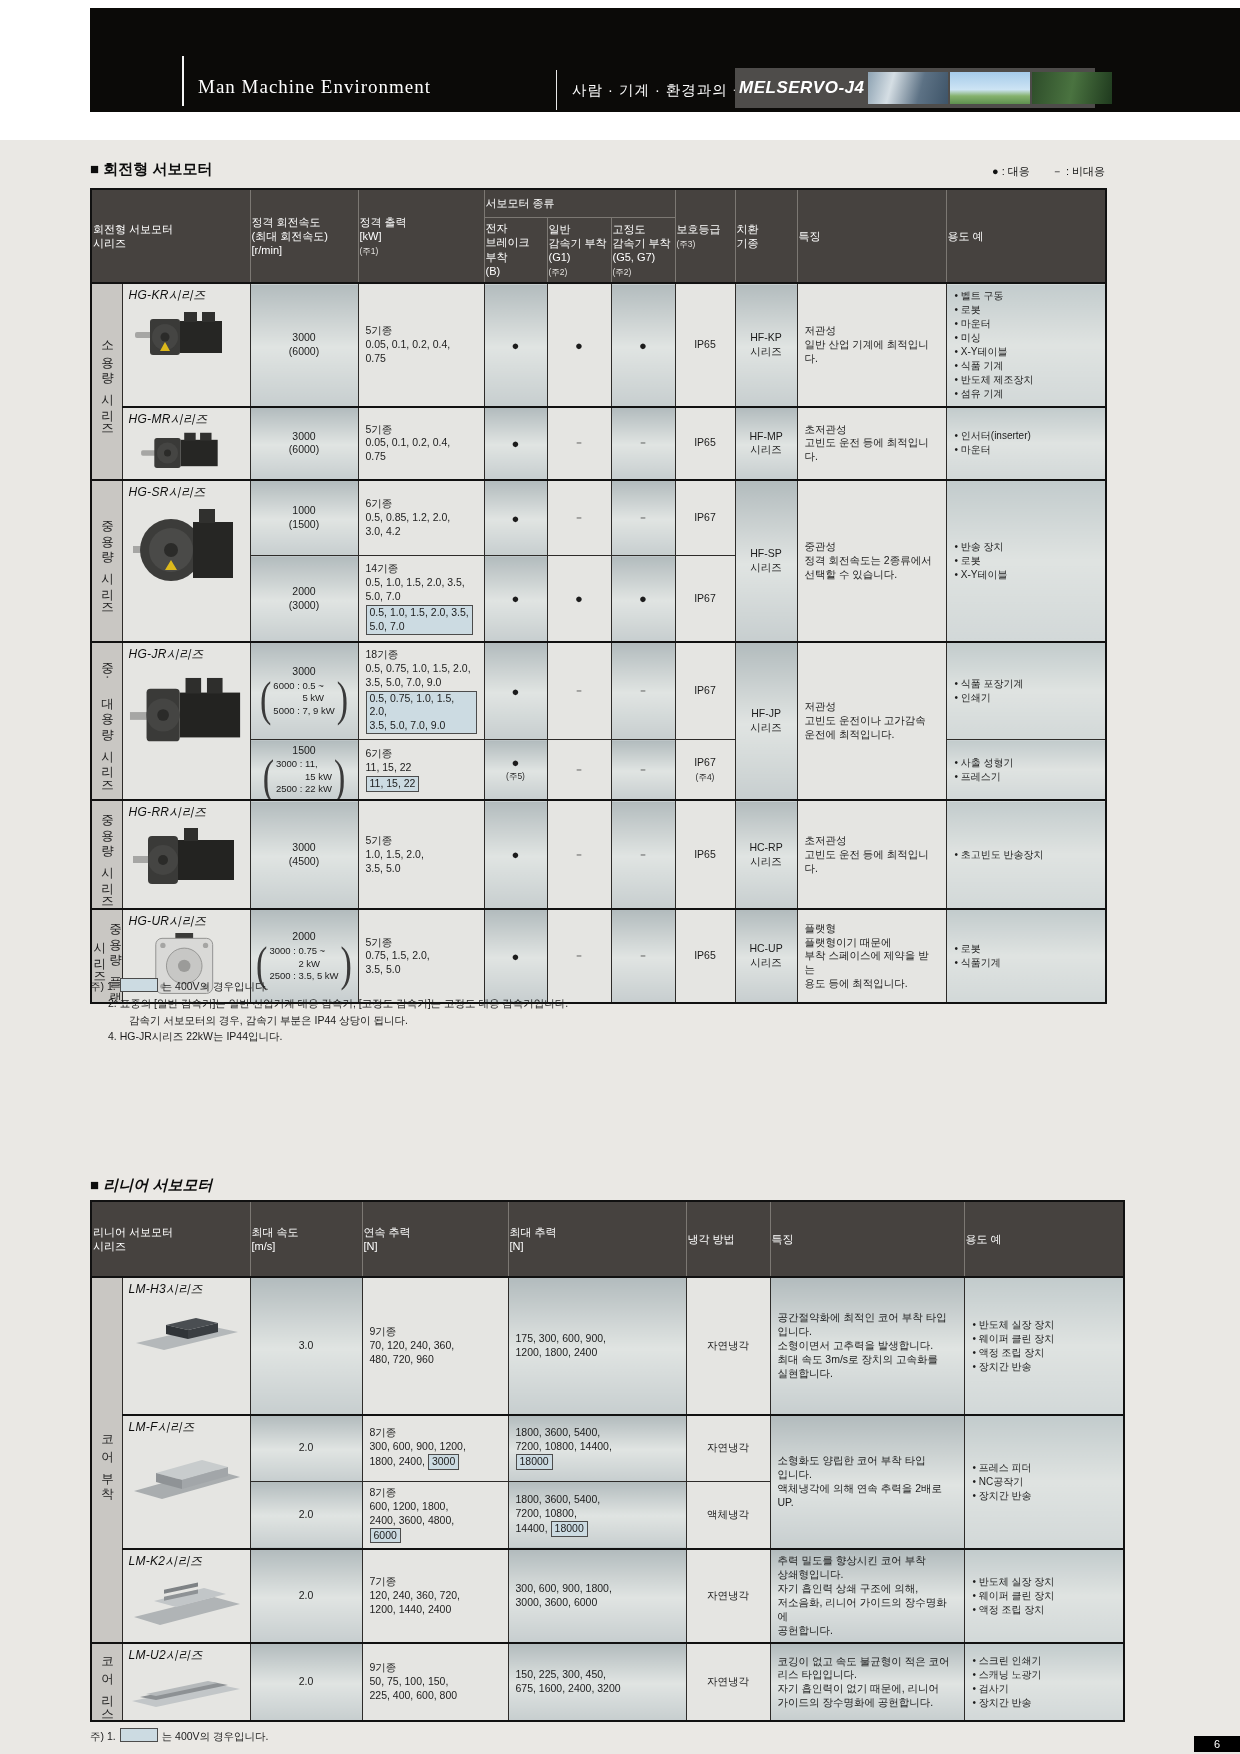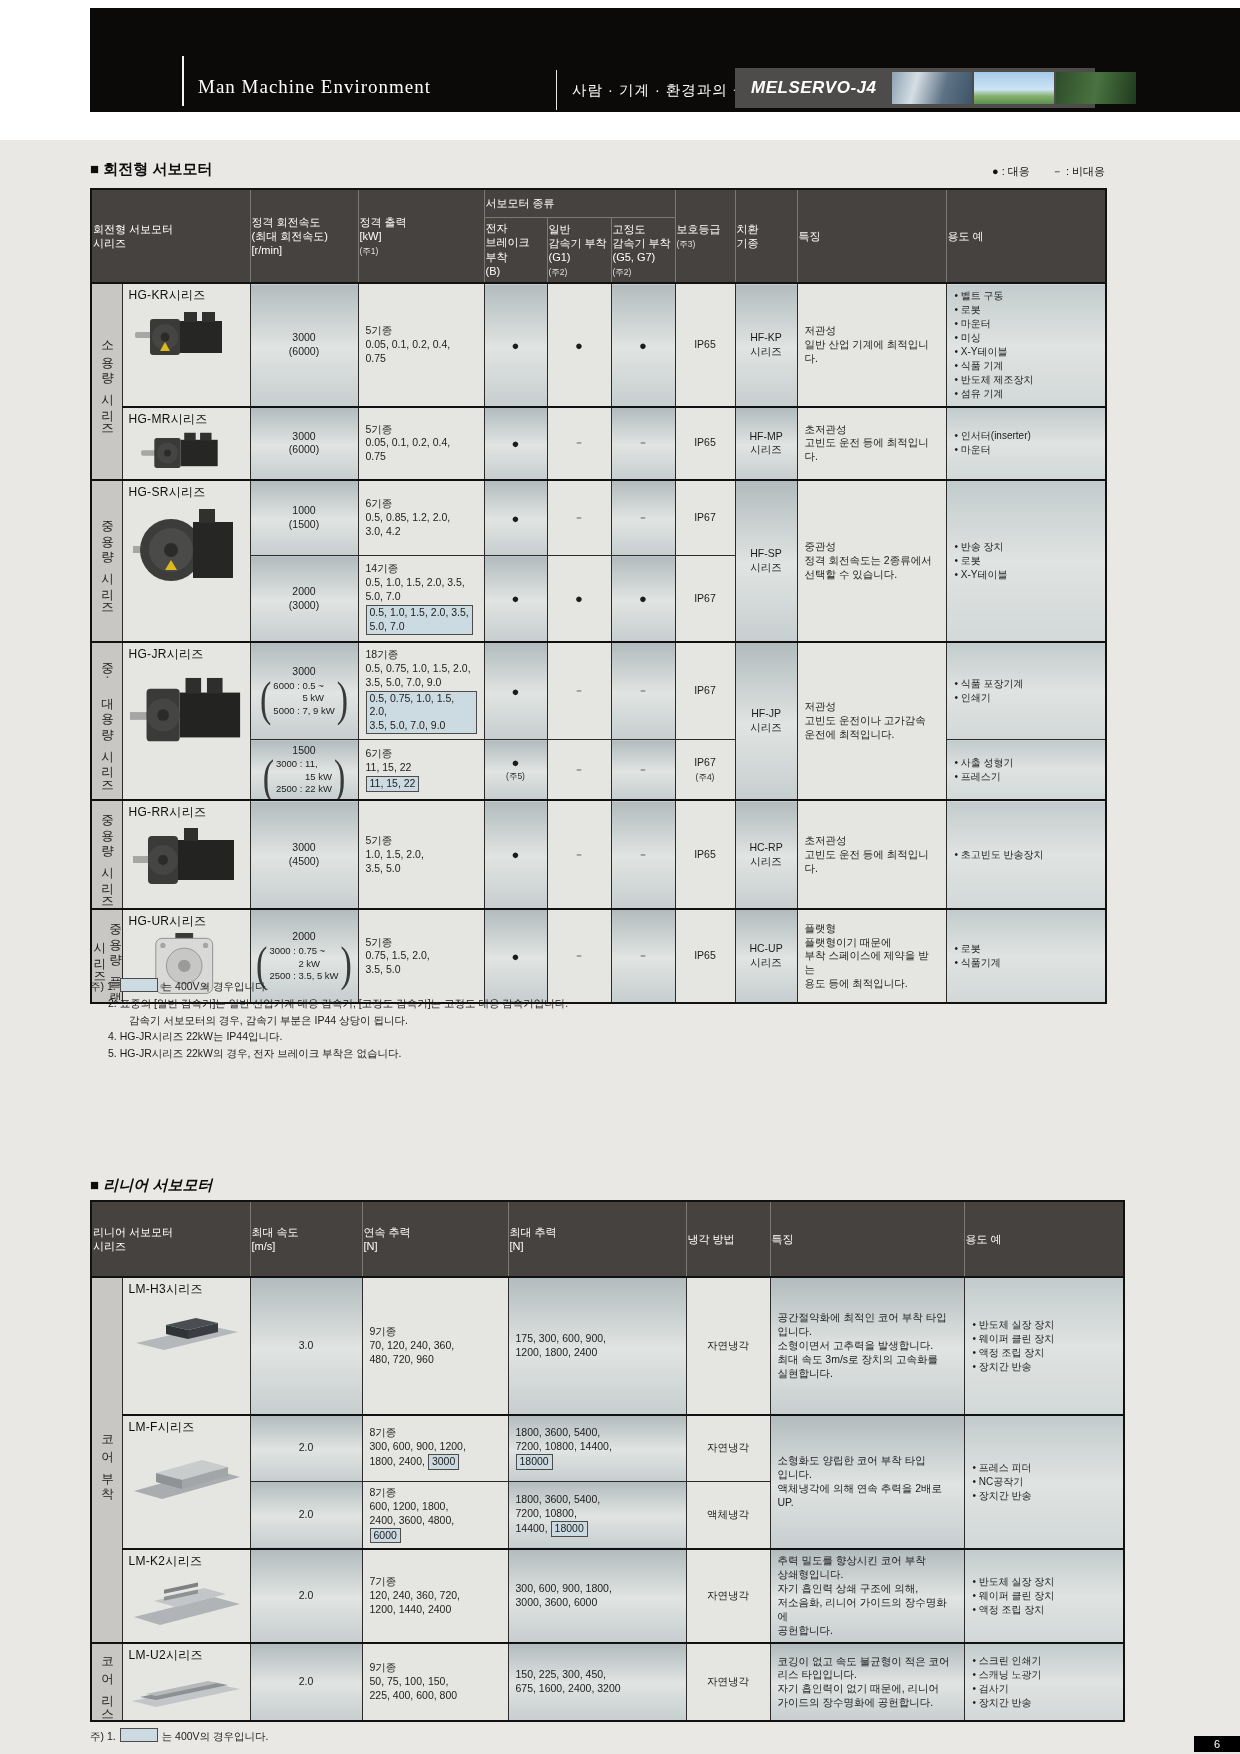--- a/index.html
+++ b/index.html
@@ -10,21 +10,21 @@
   
   .topbar{position:absolute;left:90px;top:8px;width:1150px;height:104px;background:#0b0a08;}
   .topbar .vline{position:absolute;left:92px;top:48px;width:2px;height:50px;background:#f5f5f5;}
   .brand-en{position:absolute;left:108px;top:68px;color:#fff;
             font-family:"Liberation Serif","DejaVu Serif",serif;font-size:19px;letter-spacing:1px;}
   .brand-sep{position:absolute;left:466px;top:62px;width:1px;height:40px;background:#e8e8e8;}
   .brand-ko{position:absolute;left:482px;top:73px;color:#fff;font-size:14.5px;letter-spacing:1px;}
   .logoband{position:absolute;left:645px;top:60px;width:360px;height:40px;background:#4e4c4a;
             display:flex;align-items:center;}
   .logotxt{color:#fff;font-size:17px;font-weight:bold;font-style:italic;letter-spacing:.5px;
-           padding:0 16px;white-space:nowrap;}
+           padding:0 4px;white-space:nowrap;}
   .photos{display:flex;gap:2px;margin-left:auto;margin-right:4px;}
   .photo{width:80px;height:32px;}
   .photo1{background:linear-gradient(105deg,#8da2b2 0%,#d5dee4 30%,#5d7285 65%,#3e5468 100%);}
   .photo2{background:linear-gradient(180deg,#a5cbea 0%,#cde4f4 55%,#86b26e 75%,#5d8f4e 100%);}
   .photo3{background:linear-gradient(100deg,#2e4d2a 0%,#4a7340 50%,#1f3a1e 100%);}
 
   
   .sheet{position:absolute;left:0;top:140px;width:1240px;height:1614px;background:#eae8e4;}
 
   .sec-title{position:absolute;left:90px;font-size:15px;font-weight:bold;color:#0d0d0d;}
@@ -37,21 +37,21 @@
   thead th{background:#46423f;color:#fff;font-weight:normal;font-size:11px;
            text-align:left;vertical-align:middle;border:1px solid #7c7873;line-height:1.3;}
   thead{border-bottom:2px solid #111;}
   td{font-size:10.5px;text-align:center;vertical-align:middle;padding:2px 3px;line-height:1.32;}
   td.rt,th.rt{border-top:2px solid #111;}
   .pre{white-space:pre-line;}
   .hdr-note{display:block;font-size:8.5px;color:#e3e1de;margin-top:2px;}
 
   .cat{background:#c9c7c3;writing-mode:vertical-rl;letter-spacing:3px;font-size:12.5px;
        color:#1f1f1f;white-space:pre-line;text-align:center;padding:4px 1px;line-height:1.25;}
-  .seriescell{background:#e5e5e2;vertical-align:top;text-align:left;padding:4px 6px;}
+  .seriescell{background:#e5e5e2;vertical-align:top;text-align:left;padding:4px 6px;font-style:italic;}
   .seriesname{font-size:12px;color:#0f0f0f;letter-spacing:.3px;}
   .motorwrap{display:flex;justify-content:center;align-items:center;margin-top:3px;}
 
   .grad{background:linear-gradient(180deg,#b2bbbd 0%,#e0e4e2 52%,#c7cecf 100%);}
   .plain{background:#e5e5e2;}
   .leftcell{text-align:left;padding:4px 7px;}
   .usescell{background:linear-gradient(180deg,#c2cbcc 0%,#dfe3e1 50%,#d2d8d8 100%);
             text-align:left;padding:5px 8px;font-size:10px;line-height:1.4;vertical-align:middle;}
   .dot{font-size:13px;line-height:1;}
   .subnote{font-size:8.5px;color:#2b2b2b;margin-top:2px;}
@@ -421,21 +421,20 @@
   </tbody>
 </table>
 
 <div class="notes" style="top:978px;">
   <div>
     <span>주) 1.</span><span class="swatch"></span><span>는 400V의 경우입니다.</span>
   </div>
   <div class="nind">2. 표중의 [일반 감속기]는 일반 산업기계 대응 감속기, [고정도 감속기]는 고정도 대응 감속기입니다.</div>
   <div class="nind2">감속기 서보모터의 경우, 감속기 부분은 IP44 상당이 됩니다.</div>
   <div class="nind">4. HG-JR시리즈 22kW는 IP44입니다.</div>
-  <div class="nind">5. HG-JR시리즈 22kW의 경우, 전자 브레이크 부착은 없습니다.</div>
 </div>
 
 <div class="sec-title" style="top:1176px;font-style:italic;">■ 리니어 서보모터</div>
 
 <table style="top:1200px;width:1033px;">
   <colgroup>
     <col style="width:31px">
       <col style="width:128px">
       <col style="width:112px">
       <col style="width:146px">

